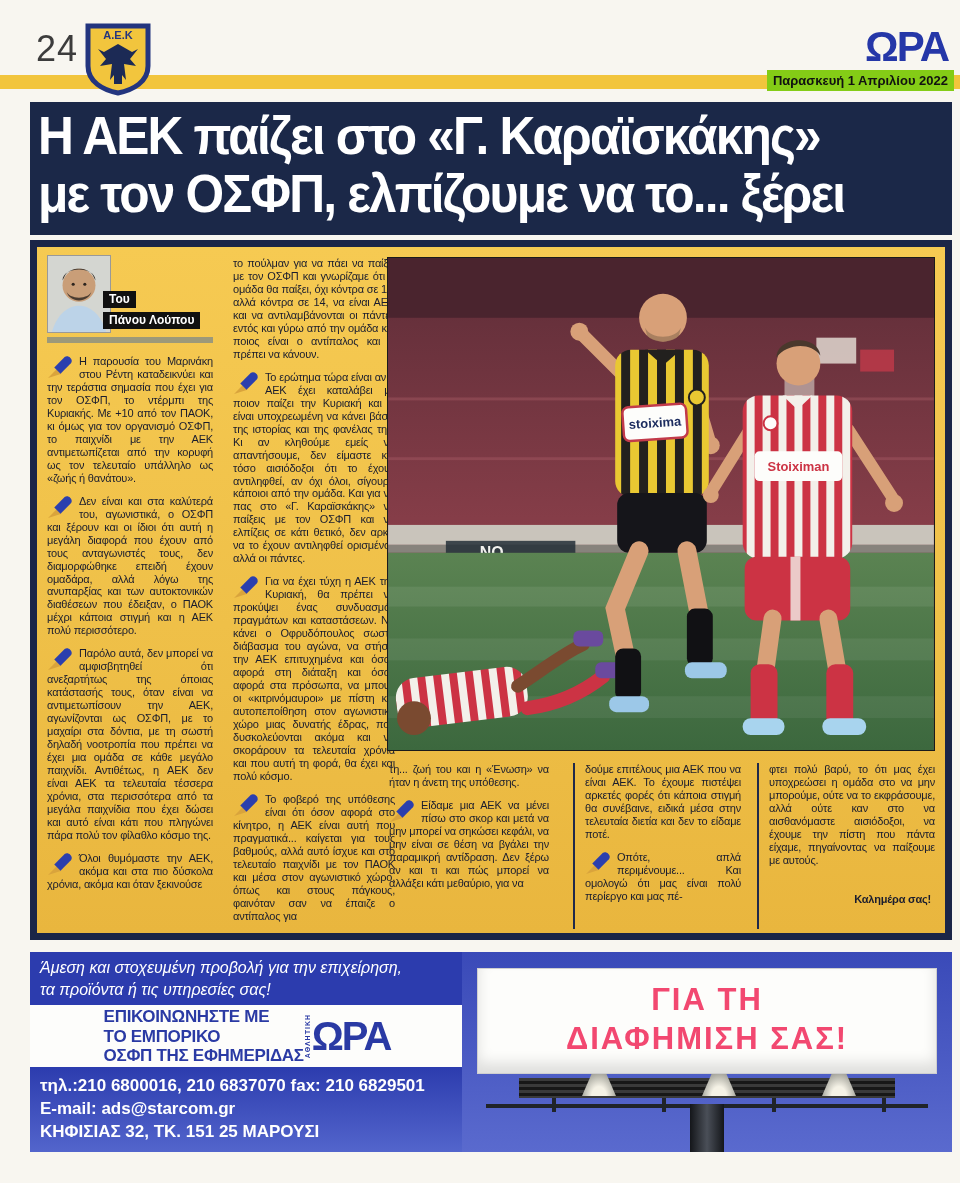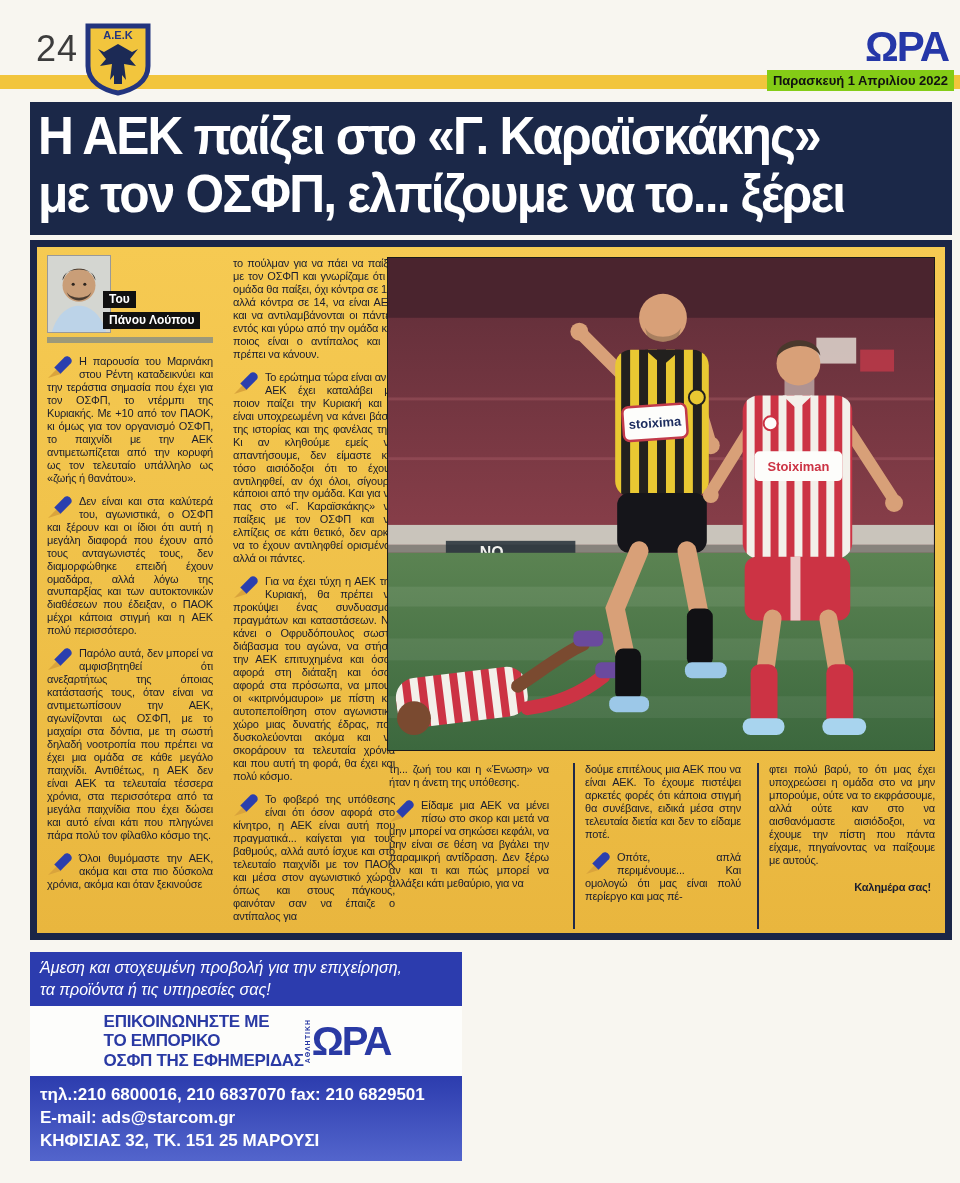--- a/index.html
+++ b/index.html
@@ -31,26 +31,26 @@
   .byline-divider { position:absolute; left:2px; top:84px; width:166px; height:6px; background:#8d9080; opacity:.85; }
 
   .col { position:absolute; font-size:11px; line-height:1.18; letter-spacing:-0.2px; color:#191c2e; text-align:justify; overflow:hidden; }
   .col p { margin-bottom:10px; }
   .col1 { left:10px; top:108px; width:166px; height:568px; }
   .col2 { left:196px; top:10px; width:162px; height:668px; }
   .col3 { left:352px; top:516px; width:168px; height:166px; padding-right:8px; }
   .col4 { left:536px; top:516px; width:168px; height:166px; border-left:2px solid #20294a; padding-left:10px; }
   .col5 { left:720px; top:516px; width:178px; height:166px; border-left:2px solid #20294a; padding-left:10px; }
   .pen { float:left; width:27px; height:23px; margin:1px 5px 0 0; }
-  .signoff { text-align:right; font-weight:bold; margin-top:14px; padding-right:4px; }
+  .signoff { text-align:right; font-weight:bold; margin-top:26px; padding-right:4px; }
 
   .photo { position:absolute; left:350px; top:10px; width:548px; height:494px; border:1px solid #1b1b1b; background:#7c3b44; }
 
   
-  .ad { position:absolute; left:30px; top:952px; width:922px; height:200px; display:flex;flex-direction:column; }
+  .ad { position:absolute; left:30px; top:952px; width:922px; height:200px; display:flex; }
   .ad-left { width:432px; display:flex; flex-direction:column; }
   .ad-tagline { background:#2c3cae; color:#fff; font-style:italic; font-size:16px; line-height:1.35; padding:5px 10px; height:54px; }
   .ad-mid { background:#fdfdfb; height:70px; display:flex; justify-content:center; align-items:center; padding:2px 8px 2px 10px; }
   .ad-heading { color:#2a3aa4; font-weight:bold; font-size:17px; line-height:1.13; letter-spacing:-0.3px; }
   .ad-logo { display:flex; align-items:center; }
   .ad-logo-vert { color:#2a3aa4; font-size:7px; font-weight:bold; writing-mode:vertical-rl; transform:rotate(180deg); letter-spacing:1px; margin-right:1px; }
   .ad-logo-main { color:#2a3aa4; font-size:40px; font-weight:bold; letter-spacing:-2px; line-height:.9; }
   .ad-contact { flex:1; background:linear-gradient(180deg,#2c3cae,#5365cc); color:#fff; font-weight:bold; font-size:17px; line-height:1.35; padding:8px 10px; letter-spacing:0; }
   .ad-right { flex:1; background:linear-gradient(180deg,#3a4ab8,#5a6ace); position:relative; overflow:hidden; }
   .bb-panel { position:absolute; left:50%; top:16px; transform:translateX(-50%); width:460px; height:106px; background:#fdfdfb; border:1px solid #cfcfcf; box-shadow:inset 0 -10px 14px rgba(0,0,0,.12); text-align:center; padding-top:12px; }

